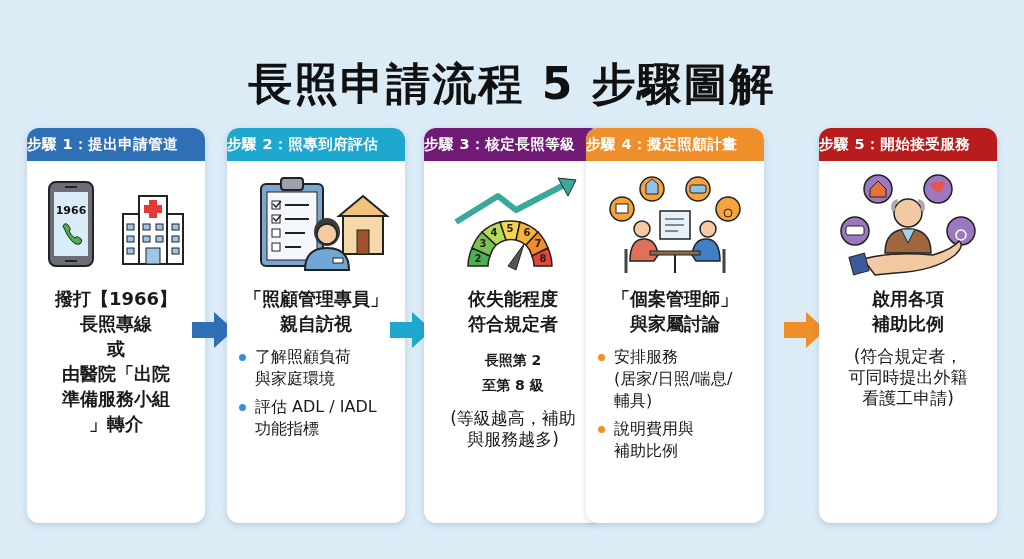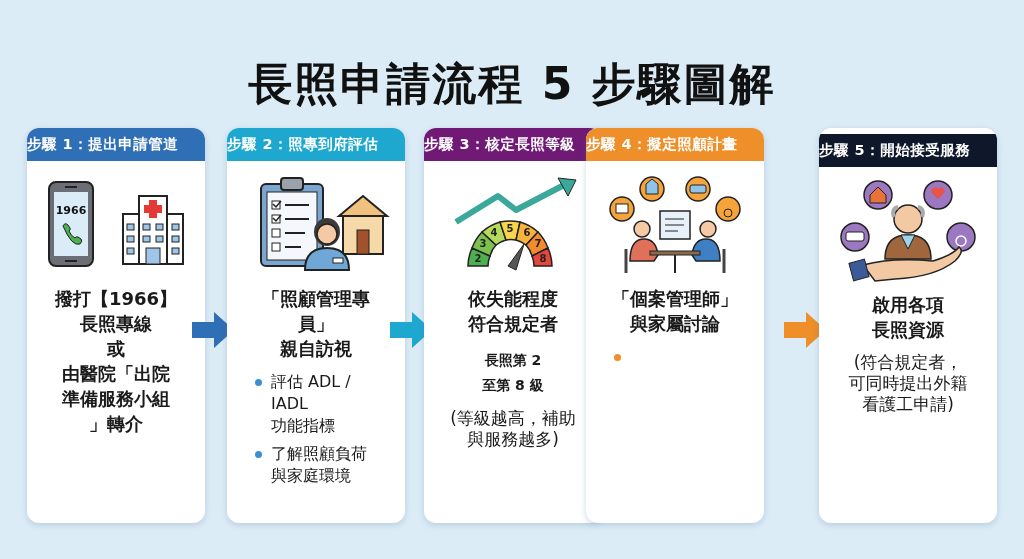--- a/index.html
+++ b/index.html
@@ -39,21 +39,21 @@
     font-size: 14.5px;
     letter-spacing: 0.5px;
   }
   .illus {
     height: 125px;
     display: flex;
     align-items: center;
     justify-content: center;
   }
   .card-body {
-    padding: 0 22px;
+    padding: 0 6px;
     text-align: center;
   }
   .main-text {
     font-size: 18px;
     font-weight: bold;
     line-height: 25px;
     color: #1a1a1a;
     white-space: pre-line;
   }
   .sub-bold {
@@ -174,24 +174,24 @@
         <circle cx="86" cy="60" r="10" fill="#f5c9a3" stroke="#222" stroke-width="1.5"></circle>
         <path d="M64 96 q0 -22 22 -22 q22 0 22 22 z" fill="#6fa8d6" stroke="#222" stroke-width="2"></path>
         <rect x="92" y="84" width="10" height="5" fill="#fff" stroke="#222"></rect>
       </g>
     </svg>
   </div>
   <div class="card-body">
     <div class="main-text">「照顧管理專員」
 親自訪視</div>
     <ul class="bullets">
+      <li><span class="dot" style="background:#3b8fd0;"></span><span>了解照顧負荷
+與家庭環境</span></li>
       <li><span class="dot" style="background:#3b8fd0;"></span><span>評估 ADL / IADL
 功能指標</span></li>
-      <li><span class="dot" style="background:#3b8fd0;"></span><span>了解照顧負荷
-與家庭環境</span></li>
     </ul>
   </div>
 </div>
 
 <div class="arrow" style="left:390px;">
   <svg viewBox="0 0 42 40">
       <path d="M0 12 H22 V2 L42 20 L22 38 V28 H0 Z" fill="#1ea8cf"></path>
     </svg>
 </div>
 
@@ -261,51 +261,55 @@
       <rect x="50" y="80" width="50" height="4" fill="#8a6a4a" stroke="#222"></rect>
       <line x1="75" y1="84" x2="75" y2="102" stroke="#222" stroke-width="2"></line>
       <line x1="26" y1="78" x2="26" y2="102" stroke="#444" stroke-width="3"></line>
       <line x1="124" y1="78" x2="124" y2="102" stroke="#444" stroke-width="3"></line>
     </svg>
   </div>
   <div class="card-body">
     <div class="main-text">「個案管理師」
 與家屬討論</div>
     <ul class="bullets">
-      <li><span class="dot" style="background:#ee8f2a;"></span></li>
+      <li><span class="dot" style="background:#ee8f2a;"></span><span>安排服務
+(居家/日照/喘息/
+輔具)</span></li>
+      <li><span class="dot" style="background:#ee8f2a;"></span><span>說明費用與
+補助比例</span></li>
     </ul>
   </div>
 </div>
 
 <div class="arrow" style="left:784px;">
   <svg viewBox="0 0 42 40">
       <path d="M0 12 H22 V2 L42 20 L22 38 V28 H0 Z" fill="#ee8f2a"></path>
     </svg>
 </div>
 
 <div class="card" style="left:819px;">
-  <div class="card-header" style="background:#0f172a;margin-top:6px;">步驟 5：開始接受服務</div>
+  <div class="card-header" style="background:#b91c1c;">步驟 5：開始接受服務</div>
   <div class="illus">
     <svg width="150" height="105" viewBox="0 0 150 105">
       <circle cx="45" cy="18" r="14" fill="#9b78c0" stroke="#222" stroke-width="1.5"></circle>
       <polygon points="37,18 45,10 53,18 53,26 37,26" fill="#e8733a" stroke="#222"></polygon>
       <circle cx="105" cy="18" r="14" fill="#9b78c0" stroke="#222" stroke-width="1.5"></circle>
       <path d="M105 22 l-6 -6 a3.5 3.5 0 0 1 6 -4 a3.5 3.5 0 0 1 6 4 z" fill="#e8534a"></path>
       <circle cx="22" cy="60" r="14" fill="#9b78c0" stroke="#222" stroke-width="1.5"></circle>
       <rect x="13" y="55" width="18" height="9" rx="2" fill="#fff" stroke="#222"></rect>
       <circle cx="128" cy="60" r="14" fill="#9b78c0" stroke="#222" stroke-width="1.5"></circle>
       <circle cx="128" cy="64" r="5" fill="none" stroke="#fff" stroke-width="1.5"></circle>
       <circle cx="75" cy="42" r="14" fill="#f3c9a3" stroke="#222" stroke-width="1.5"></circle>
       <path d="M61 40 q-3 -8 4 -10 M89 40 q3 -8 -4 -10" stroke="#aaa" stroke-width="4" fill="none"></path>
       <path d="M52 82 q0 -24 23 -24 q23 0 23 24 z" fill="#a0673e" stroke="#222" stroke-width="1.5"></path>
       <path d="M68 58 l7 14 l7 -14 z" fill="#9fd3ea" stroke="#222"></path>
       <path d="M30 88 q30 -8 70 -4 q20 -6 26 -14 q6 4 -4 14 q-20 16 -60 18 l-20 2 z" fill="#f3c9a3" stroke="#222" stroke-width="1.5"></path>
       <rect x="18" y="84" width="16" height="18" fill="#3a5a9a" stroke="#222" transform="rotate(-15 26 93)"></rect>
     </svg>
   </div>
   <div class="card-body">
     <div class="main-text">啟用各項
-長照資源</div>
+補助比例</div>
     <div class="note">(符合規定者，
 可同時提出外籍
 看護工申請)</div>
   </div>
 </div>
 
 </body></html>

